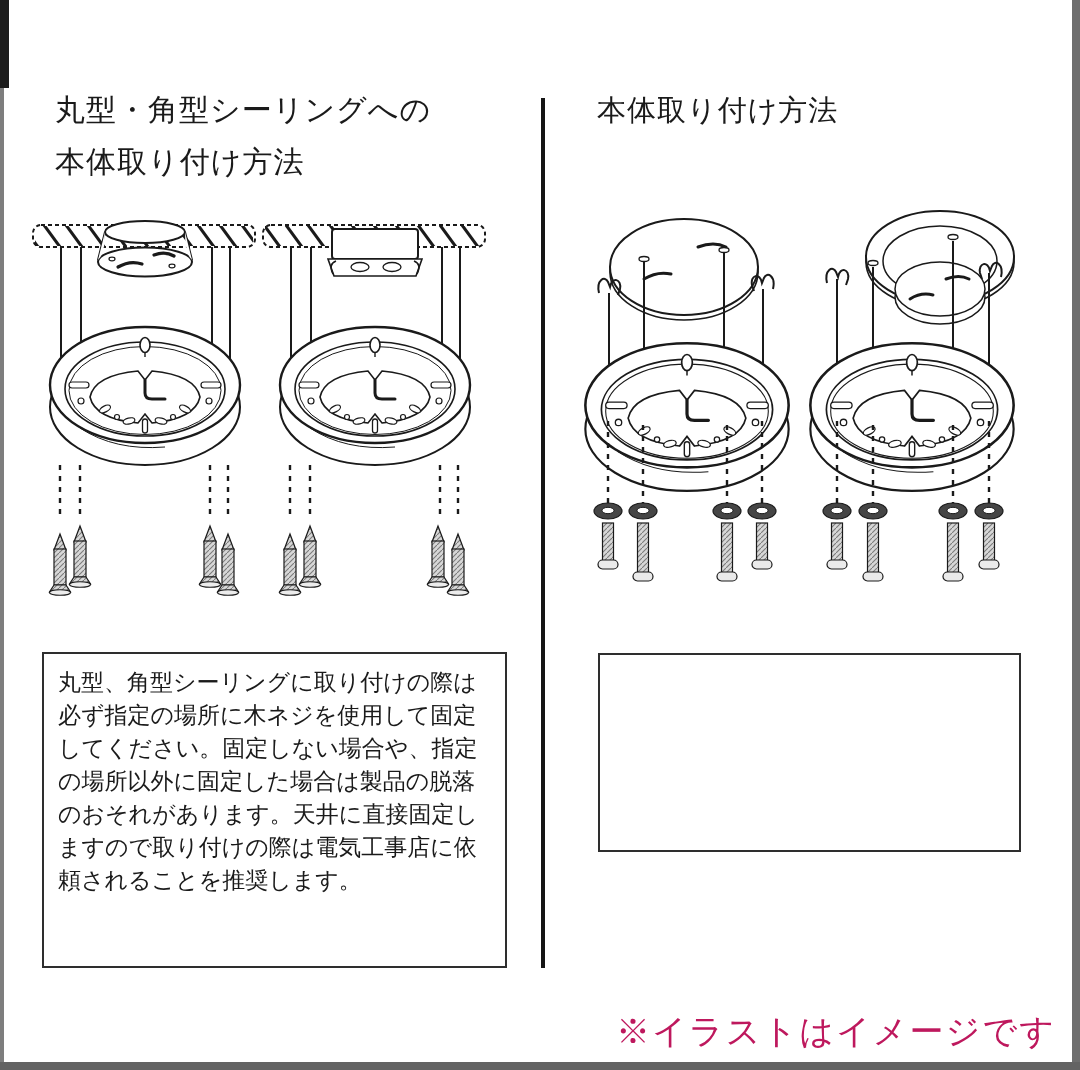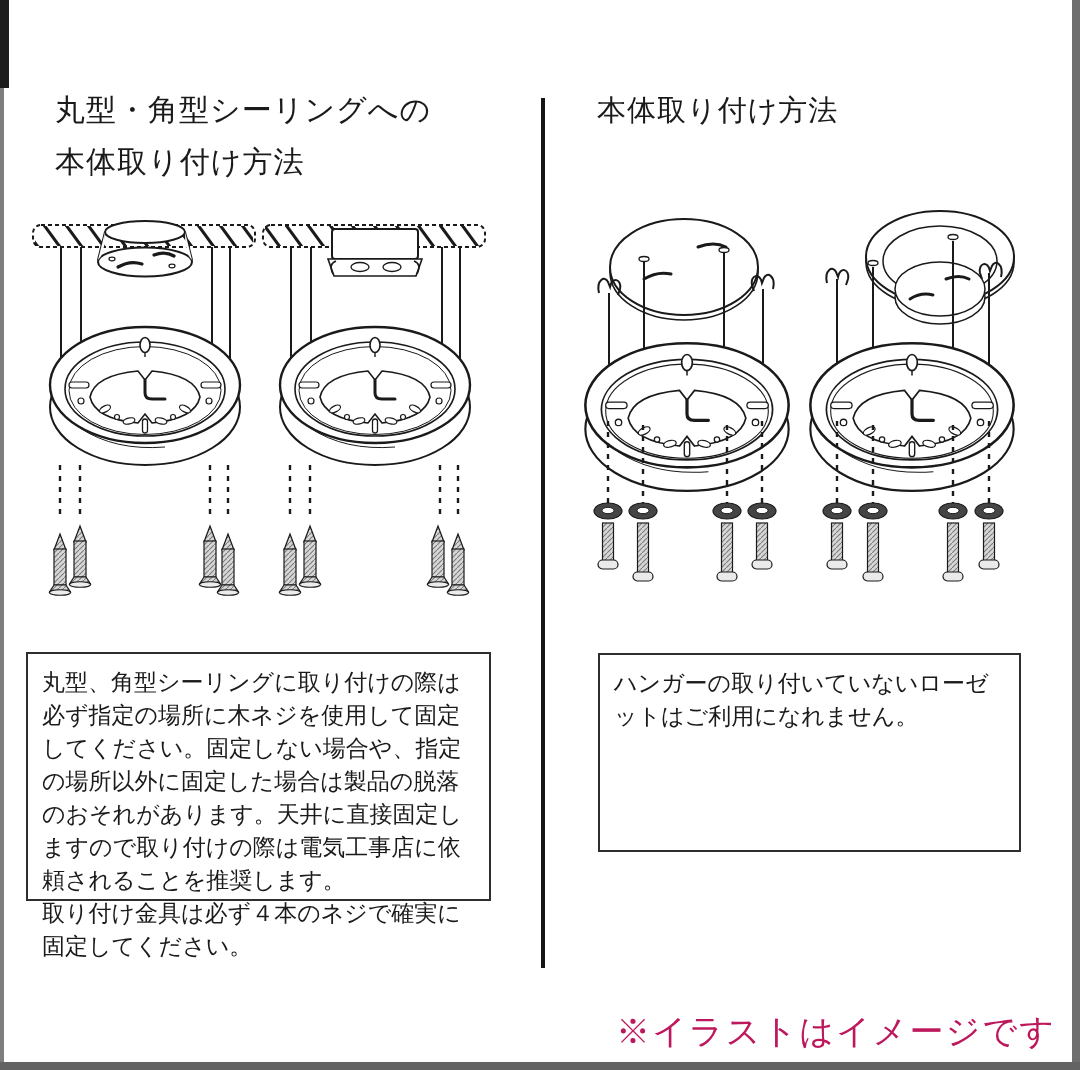--- a/index.html
+++ b/index.html
@@ -13,21 +13,21 @@
   .title{position:absolute;margin:0;font-weight:500;}
   .title span{display:block;height:52px;line-height:52px;letter-spacing:1px;}
   .title-left{left:55px;top:84px;font-size:30px;}
   .title-right{left:597px;top:84px;font-size:29px;}
   .illus{position:absolute;width:520px;height:400px;}
   .illus-left{left:20px;top:203px;}
   .illus-right{left:550px;top:203px;}
   .note-box{position:absolute;box-sizing:border-box;border:2px solid #2e2e2e;
             padding:12px 14px;font-size:23px;line-height:33px;}
   .note-box p{margin:0;}
-  .note-left{left:26px;top:652px;width:465px;height:249px;}
+  .note-left{left:42px;top:652px;width:465px;height:316px;}
   .note-right{left:598px;top:653px;width:423px;height:199px;}
   .footer-note{position:absolute;right:24px;bottom:15px;font-size:34px;color:#be185d;letter-spacing:2px;}
   svg .ln{stroke:#1a1a1a;fill:none;}
 </style>
 </head>
 <body>
 
 <div class="page">
 
   <div class="corner-bar"></div>
@@ -138,21 +138,20 @@
       <path d="M270 262 V312 M290 262 V312 M420 262 V312 M438 262 V312" class="ln" stroke-width="2.4" stroke-dasharray="5 6"></path>
       <use href="#wscrew" transform="translate(259,330)"></use>
       <use href="#wscrew" transform="translate(279,322)"></use>
       <use href="#wscrew" transform="translate(407,322)"></use>
       <use href="#wscrew" transform="translate(427,330)"></use>
     </g>
   </svg>
 
   <div class="note-box note-left">
     <p>丸型、角型シーリングに取り付けの際は必ず指定の場所に木ネジを使用して固定してください。固定しない場合や、指定の場所以外に固定した場合は製品の脱落のおそれがあります。天井に直接固定しますので取り付けの際は電気工事店に依頼されることを推奨します。</p>
-    <p>取り付け金具は必ず４本のネジで確実に固定してください。</p>
   </div>
 
   <h2 class="title title-right">
     <span>本体取り付け方法</span>
   </h2>
 
   <svg class="illus illus-right" viewBox="0 0 520 400">
 
     <g>
       <g>
@@ -200,17 +199,16 @@
       <use href="#washer" transform="translate(403,308)"></use>
       <use href="#washer" transform="translate(439,308)"></use>
       <use href="#mscrew-s" transform="translate(276,320)"></use>
       <use href="#mscrew-l" transform="translate(312,320)"></use>
       <use href="#mscrew-l" transform="translate(392,320)"></use>
       <use href="#mscrew-s" transform="translate(428,320)"></use>
     </g>
   </svg>
 
   <div class="note-box note-right">
-    <p>ハンガーの取り付いていないローゼットはご利用になれません。</p>
   </div>
 
   <div class="footer-note">※イラストはイメージです</div>
 </div>
 
 </body></html>

